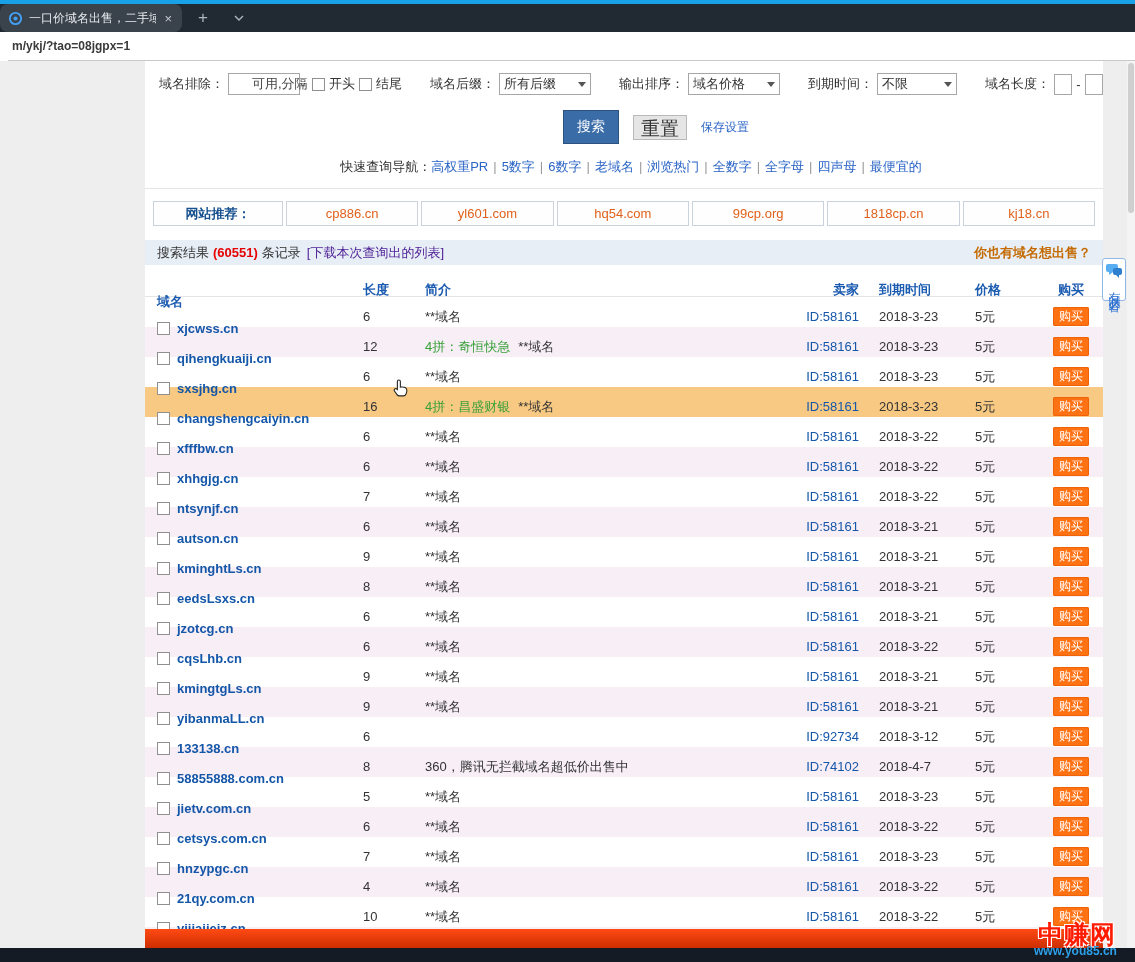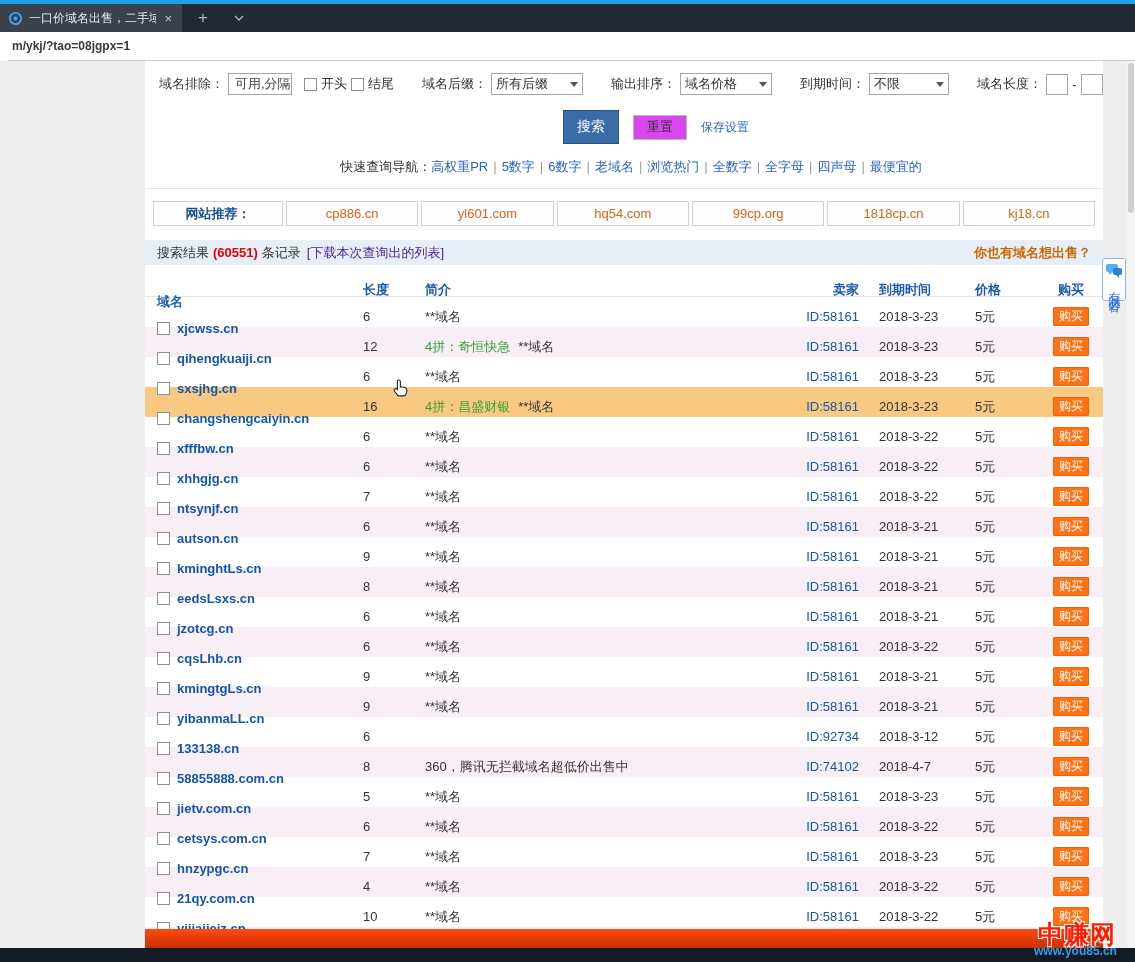--- a/index.html
+++ b/index.html
@@ -4,47 +4,47 @@
 <style>
   * { margin:0; padding:0; box-sizing:border-box; }
   html,body { width:1135px; height:962px; overflow:hidden; background:#fff;
               font-family:"Liberation Sans","DejaVu Sans",sans-serif; }
   body { position:relative; }
   a { text-decoration:none; }
 
   
   .accent-line { position:absolute; top:0; left:0; width:100%; height:4px; background:#18a0e8; z-index:6; }
   .tabbar { position:absolute; top:4px; left:0; width:100%; height:28px; background:#212932; display:flex; align-items:center; z-index:5; }
-  .tab { width:182px; height:28px; background:#3a424c; display:flex; align-items:center; padding:0 8px; gap:6px; }
+  .tab { width:182px; height:28px; background:#3a424c; display:flex; align-items:center; padding:0 8px; gap:6px;border-radius:8px; }
   .tab-title { color:#e8ebee; font-size:12px; white-space:nowrap; overflow:hidden; flex:1; }
   .tab-close { color:#c4cad0; font-size:13px; padding:0 2px; }
   .newtab-btn { color:#aeb6be; font-size:17px; padding:0 16px; }
   .tab-chevron { color:#aeb6be; padding:0 10px; display:flex; align-items:center; }
   .urlbar { position:absolute; top:32px; left:8px; width:100%; height:29px; background:#fff; border-bottom:1px solid #c9c9c9; display:flex; align-items:center; z-index:5; }
   .url-text { font-size:12px; font-weight:bold; color:#3a3a3a; padding-left:4px; }
 
   
   .viewport { position:absolute; top:61px; left:0; width:1135px; height:887px; background:#eeeeee; }
   .content { position:absolute; top:0; left:145px; width:958px; min-height:887px; background:#fff; }
 
   
   .filter-row { display:flex; align-items:center; padding:12px 0 0 14px; font-size:13px; color:#333; gap:4px; white-space:nowrap; }
   .lbl { white-space:nowrap; }
   .gap-l { margin-left:24px; }
-  .box-input { height:22px; border:1px solid #a6a6a6; background:#fff; padding:0 6px; font-size:13px; color:#444; min-width:64px; display:inline-flex; align-items:center; }
+  .box-input { height:22px; border:1px solid #a6a6a6; background:#fff; padding:0 23px; font-size:13px; color:#444; min-width:64px; display:inline-flex; align-items:center; }
   .cb { width:13px; height:13px; border:1px solid #909090; background:#fff; display:inline-block; flex:none; }
   .ml8 { margin-left:8px; }
   .sel { height:22px; border:1px solid #a6a6a6; background:#fff; display:inline-flex; align-items:center; justify-content:space-between; padding:0 4px; font-size:13px; color:#333; }
   .sel .arrow { width:0; height:0; border:4px solid transparent; border-top:5px solid #555; margin:5px 0 0 8px; }
   .sel-suffix { min-width:92px; } .sel-sort { min-width:92px; } .sel-expire { min-width:80px; }
   .mini { width:40px; height:21px; border:1px solid #a6a6a6; background:#fff; display:inline-block; }
 
   .actions-row { display:flex; align-items:center; gap:14px; padding:15px 0 6px 418px; }
   .btn-search { width:56px; height:34px; background:#3a6ca8; border:1px solid #2c537f; color:#fff; font-size:14px; font-family:inherit; }
-  .btn-reset { width:54px; height:25px; background:#d946ef; border:1px solid #b9b9b9; color:#333; font-size:13px; font-family:inherit; }
+  .btn-reset { width:54px; height:25px; background:#e5e5e5; border:1px solid #b9b9b9; color:#333; font-size:19px; font-family:inherit; }
   .link-save { color:#2a64c5; font-size:12px; }
 
   .quicknav-row { padding:8px 0 12px 14px; font-size:13px; color:#333; border-bottom:1px solid #e5e5e5;text-align:center; }
   .quicknav-row a { color:#2a64c5; }
   .qn-sep { color:#999; margin:0 5px; }
 
   .recommend-row { display:flex; gap:3px; margin:12px 8px 0; }
   .rec-cell { flex:1; height:25px; border:1px solid #c9d2dd; display:flex; align-items:center; justify-content:center; font-size:13px; color:#e0611c; background:#fefefe; }
   .rec-label { color:#16508e; font-weight:bold; flex:0 0 130px; }
 

